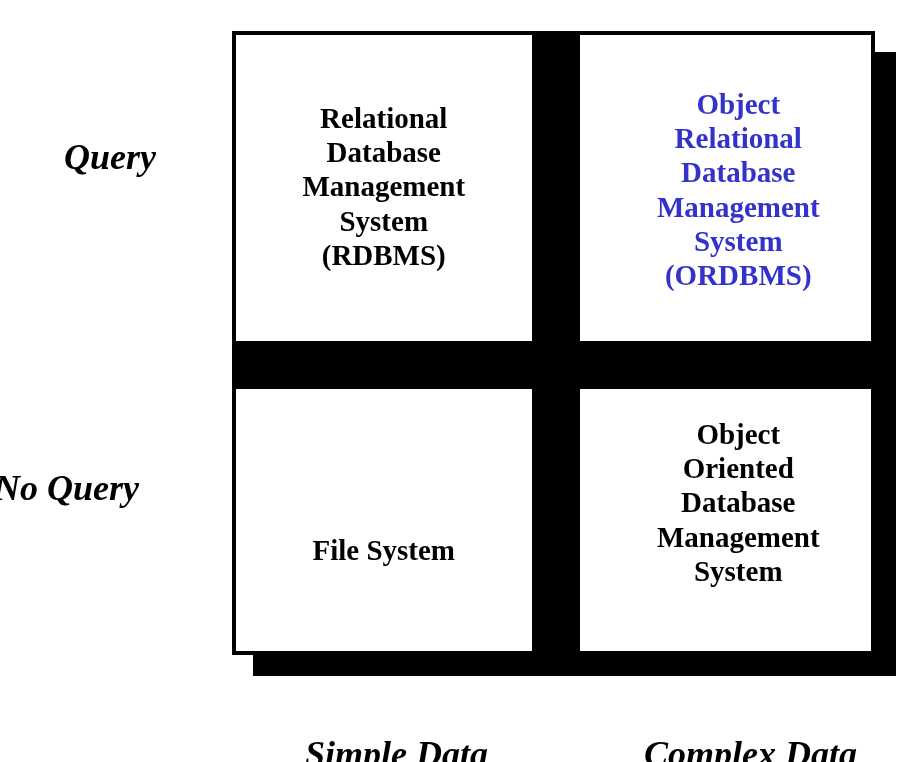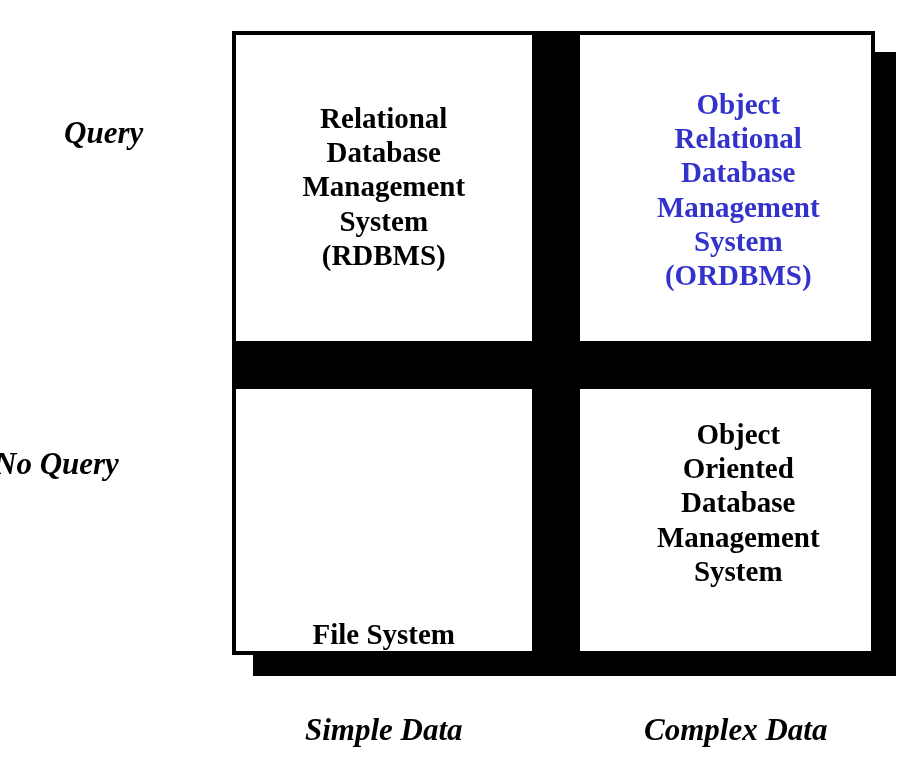--- a/index.html
+++ b/index.html
@@ -73,32 +73,33 @@
     line-height: 1.18;
     color: #000000;
     padding: 0 10px;
     white-space: pre-line;
   }
   .cell-text.accent { color: #3333cc; }
 
   
   #cell-rdbms { align-items: flex-start; padding-top: 66px; }
   #cell-ordbms { align-items: flex-start; padding-top: 52px; }
-  #cell-fs     { align-items: flex-end; padding-top: 60px; }
+  #cell-fs     { align-items: center; padding-top: 60px; }
   #cell-oodbms { align-items: flex-start; padding-top: 28px; }
 
   
   .axis-label {
     position: absolute;
     font-style: italic;
     font-weight: bold;
-    font-size: 31px;
+    font-size: 36px;
     color: #000000;
     white-space: nowrap;
     z-index: 3;
+    margin-top: 21px;
   }
   #label-query    { left: 64px;  top: 115px; }
   #label-no-query { left: -6px;  top: 446px; }
   #label-simple   { left: 305px; top: 712px; }
   #label-complex  { left: 644px; top: 712px; }
 </style>
 </head>
 <body>
 
 <div id="stage">

